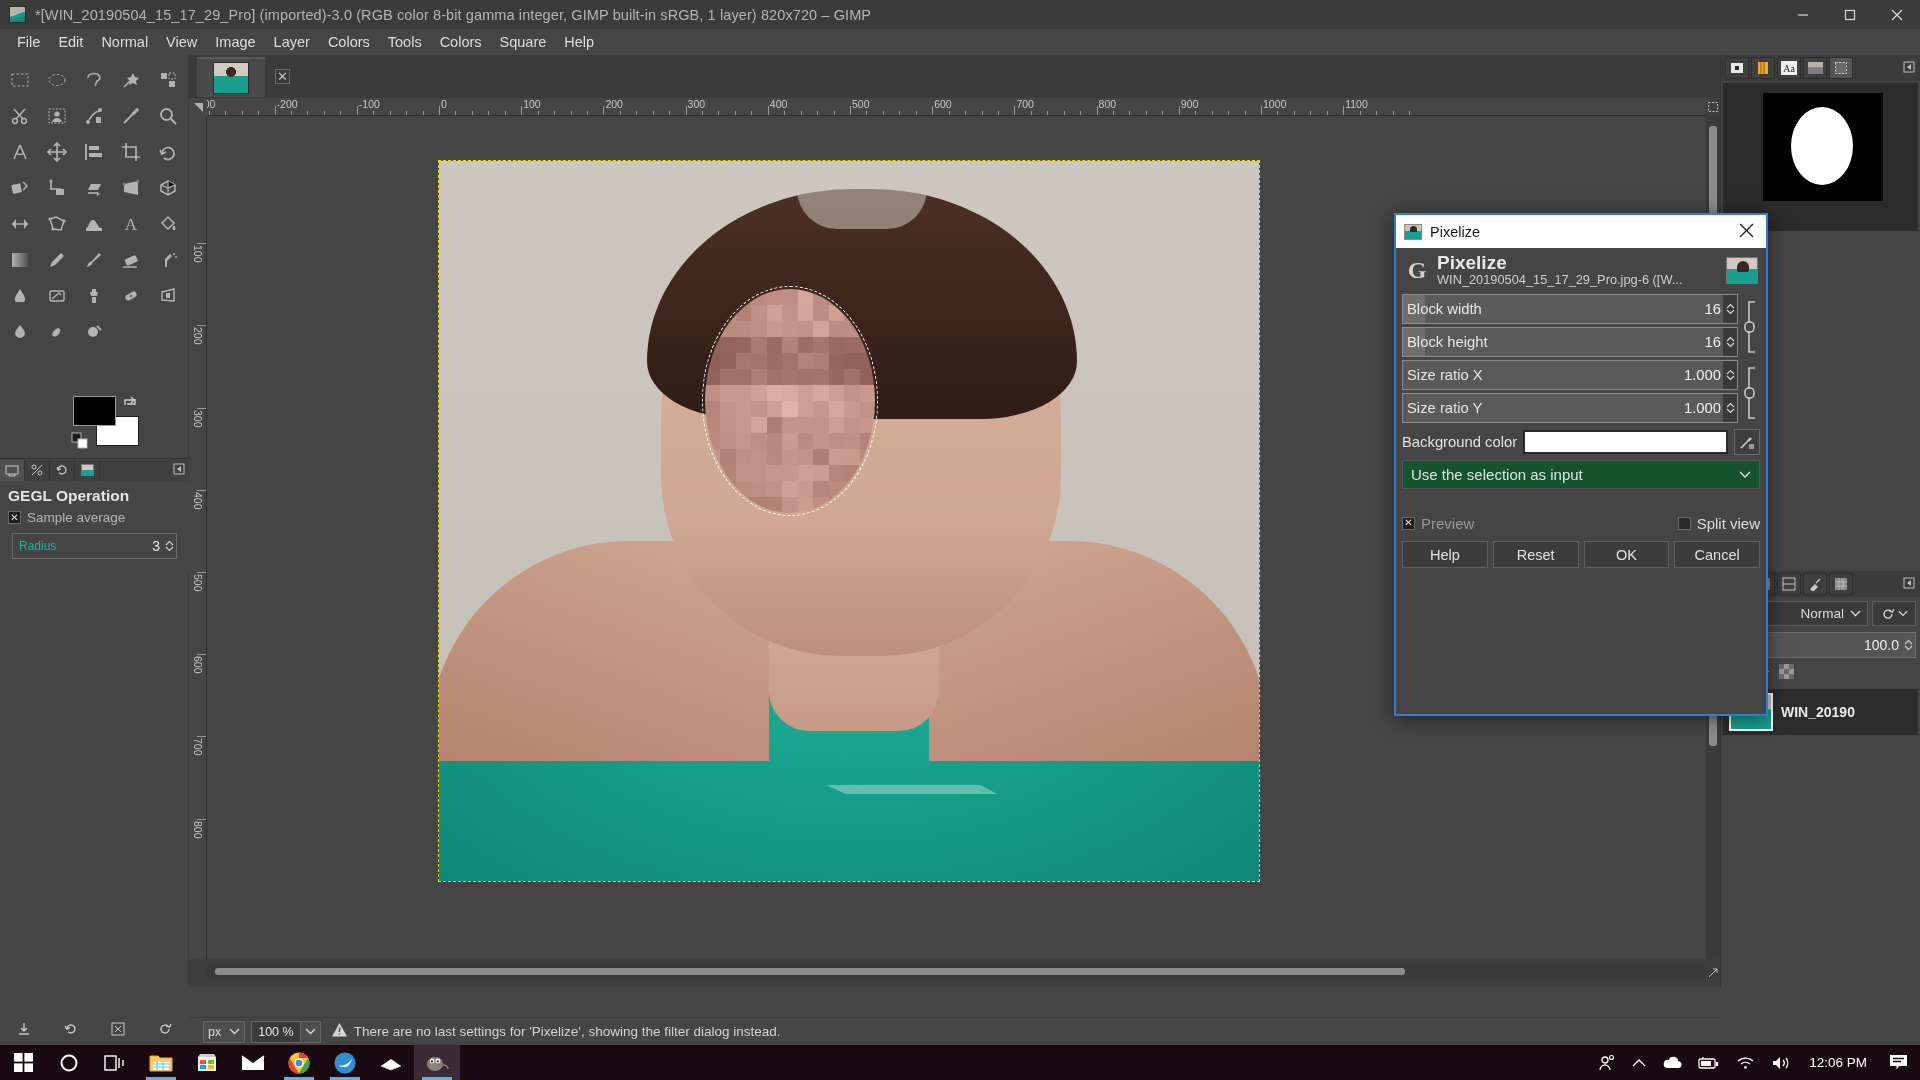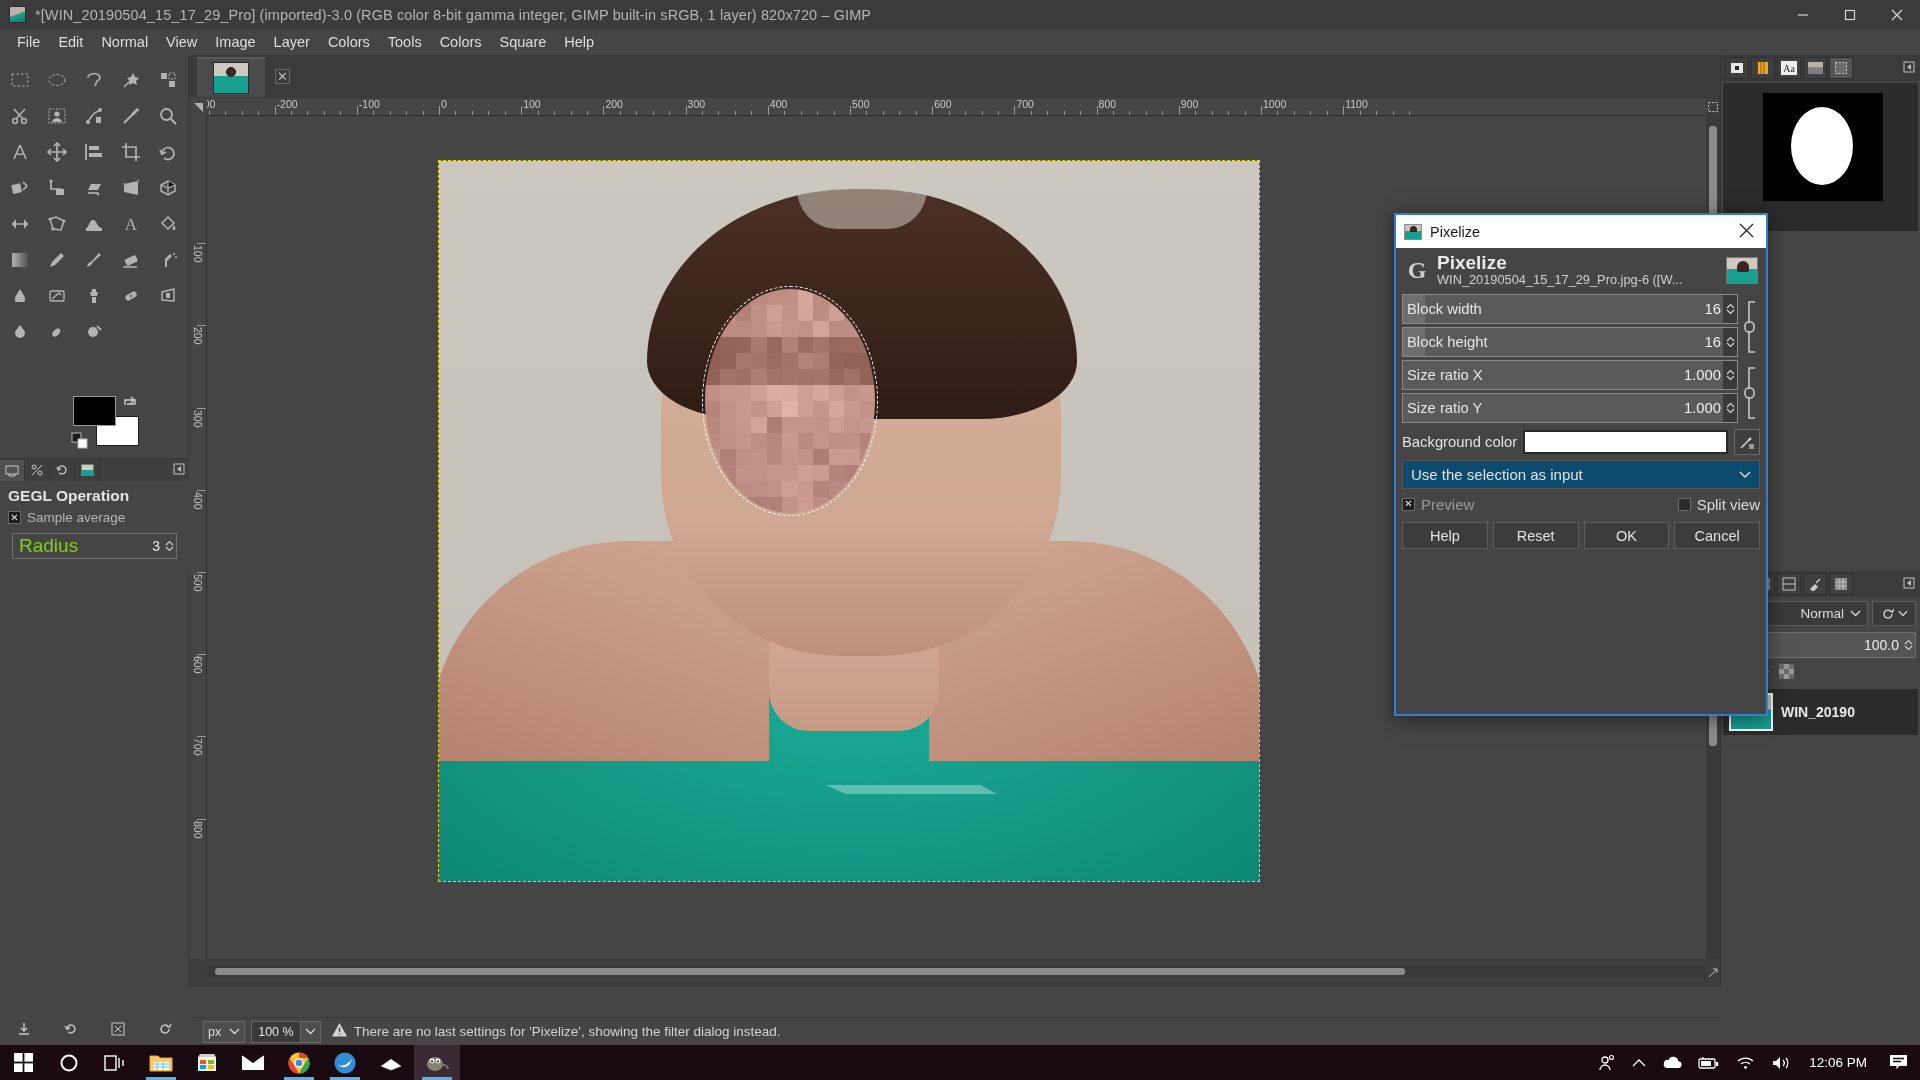--- a/index.html
+++ b/index.html
@@ -89,21 +89,21 @@
   .chk {
     width: 13px; height: 13px; background: #1c1c1c; border: 1px solid #6a6a6a;
     display: flex; align-items: center; justify-content: center;
     color: #e8e8e8; font-size: 10px; line-height: 1; flex: none;
   }
   .gegl-check span { color: #b6b6b6; font-size: 13.5px; }
   .spin-row {
     display: flex; align-items: center; height: 26px;
     background: #454545; border: 1px solid #6e6e6e; margin: 0 4px;
   }
-  .spin-row .lbl { color: #84cc16; font-size: 19px; padding-left: 6px; flex: 1; }
+  .spin-row .lbl { color: #14b8a6; font-size: 12px; padding-left: 6px; flex: 1; }
   .spin-row .val { color: #e8e8e8; font-size: 14px; padding-right: 3px; }
   .spin-arrows {
     display: flex; flex-direction: column; width: 13px; height: 24px;
     justify-content: center; align-items: center; color: #cfcfcf;
   }
 
   
   .canvas-wrap {
     position: absolute; top: 55px; left: 189px; width: 1531px; height: 932px;
     background: #3e3e3e;
@@ -399,22 +399,22 @@
     justify-content: center; margin-left: 2px; color: #c8c8c8; }
 
   .bgcolor-row { display: flex; align-items: center; gap: 6px; margin: 3px 0 5px 0; }
   .bgcolor-row .lbl { color: #e2e2e2; font-size: 14.8px; }
   .bgcolor-swatch { flex: 1; height: 24px; background: #ffffff; border: 2px solid #2a2a2a; }
   .picker-btn {
     width: 26px; height: 26px; background: #3e3e3e; border: 1px solid #6a6a6a;
     display: flex; align-items: center; justify-content: center;
   }
   .input-sel {
-    height: 29px; background: #0c4a6e; border: 1px solid #565656;
-    display: flex; align-items: center; padding: 0 8px; margin-bottom: 3px;
+    height: 29px; background: #14532d; border: 1px solid #565656;
+    display: flex; align-items: center; padding: 0 8px; margin-bottom: 22px;
   }
   .input-sel .lbl { color: #e2e2e2; font-size: 15px; flex: 1; }
   .prev-row { display: flex; align-items: center; height: 24px; margin-bottom: 6px; }
   .prev-left { display: flex; align-items: center; gap: 6px; flex: 1; }
   .prev-left span { color: #999; font-size: 15px; }
   .prev-right { display: flex; align-items: center; gap: 6px; }
   .prev-right span { color: #dcdcdc; font-size: 15px; }
   .chk-dark { width: 13px; height: 13px; background: #2a2a2a; border: 1px solid #6a6a6a; flex: none; }
   .btn-row { display: flex; gap: 5px; padding-bottom: 6px; }
   .dlg-btn {

